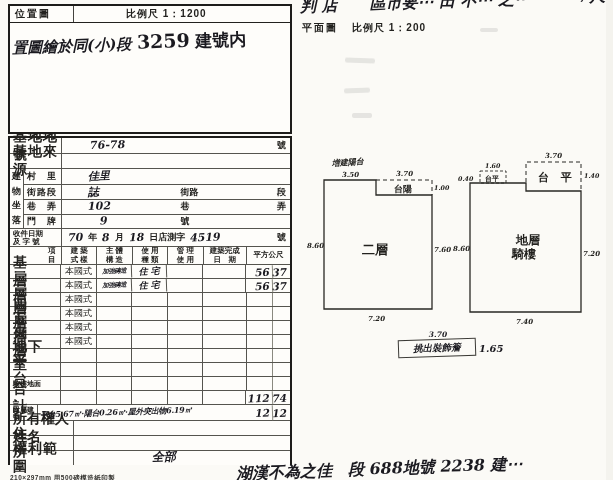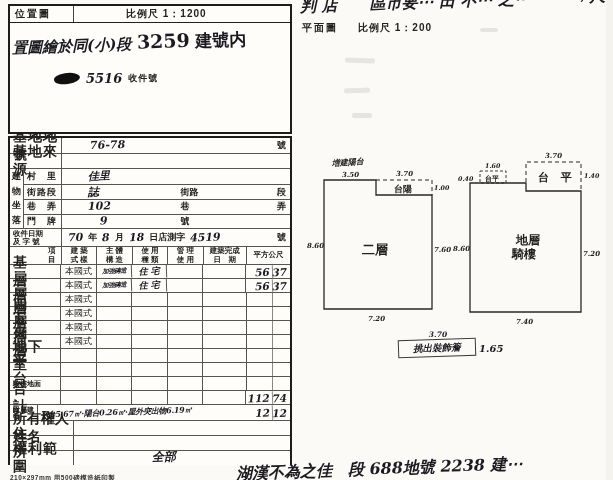--- a/index.html
+++ b/index.html
@@ -63,21 +63,21 @@
   .scr { font-size:6.5px; letter-spacing:-0.5px; }
   .use { font-size:9px; }
   .anum { font-size:10.5px; }
   .tiny-lab { font-size:7px; letter-spacing:0; line-height:7px; }
   .annex-note { font-size:8px; padding-left:2px; white-space:nowrap; letter-spacing:-0.3px; }
   .rights-val { font-size:12px; padding-left:78px; }
   .papernote { position:absolute; left:10px; top:474px; font-size:6.5px; letter-spacing:0.5px; color:#33322e; font-weight:700; }
 
   
   .cutnote { position:absolute; left:300px; top:-9px; font-size:16px; white-space:nowrap; }
-  .planhead { position:absolute; left:302px; top:21px; display:flex; gap:20px; }
+  .planhead { position:absolute; left:302px; top:21px; display:flex; gap:14px; }
   .plan-title { font-size:10px; font-weight:700; letter-spacing:2px; }
   .plan-scale { font-size:10px; font-weight:700; letter-spacing:1px; }
   svg text { fill:#22211e; }
   svg .d { font-size:7px; font-family:"DejaVu Serif", serif; font-style:italic; font-weight:600; }
   svg .d6 { font-size:6.3px; font-family:"DejaVu Serif", serif; font-style:italic; font-weight:600; }
   svg .room { font-size:13px; font-weight:800; font-family:"DejaVu Serif", serif; }
   svg .blab { font-size:9px; font-weight:800; font-family:"DejaVu Serif", serif; }
   svg .blab2 { font-size:11px; font-weight:800; font-family:"DejaVu Serif", serif; letter-spacing:4px; }
   svg .slab { font-size:7px; font-weight:800; font-family:"DejaVu Serif", serif; }
   svg .scrib { font-size:8px; font-family:"DejaVu Serif", serif; font-style:italic; font-weight:700; }
@@ -99,25 +99,20 @@
     <div class="mapbox">
       <div class="map-head">
         <span class="map-title">位置圖</span>
         <span class="map-scale">比例尺 1：1200</span>
       </div>
       <div class="map-note hw rot">
         <span class="p1">置圖繪於同(小)段</span>
         <span class="p2">3259</span>
         <span class="p3">建號内</span>
       </div>
-      <div class="stamp">
-        <span class="stamp-blob"></span>
-        <span class="stamp-num hw">5516</span>
-        <span class="stamp-word">收件號</span>
-      </div>
     </div>
 
     <div class="stable">
 
       <div class="row h15">
         <div class="lab">基地地號</div>
         <div class="val">
           <span class="hw vhw rot">76-78</span>
           <span class="sufR">號</span>
         </div>

